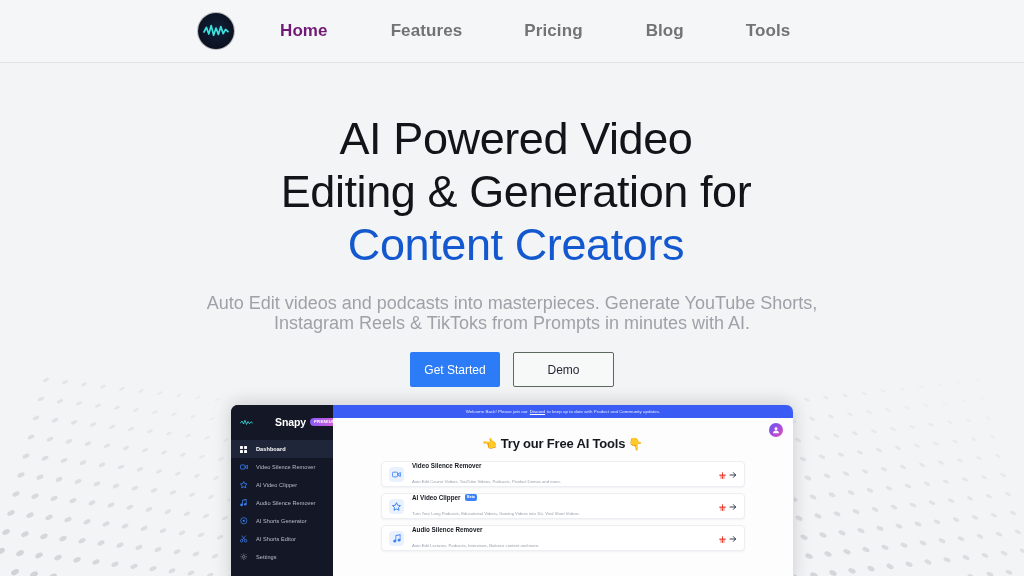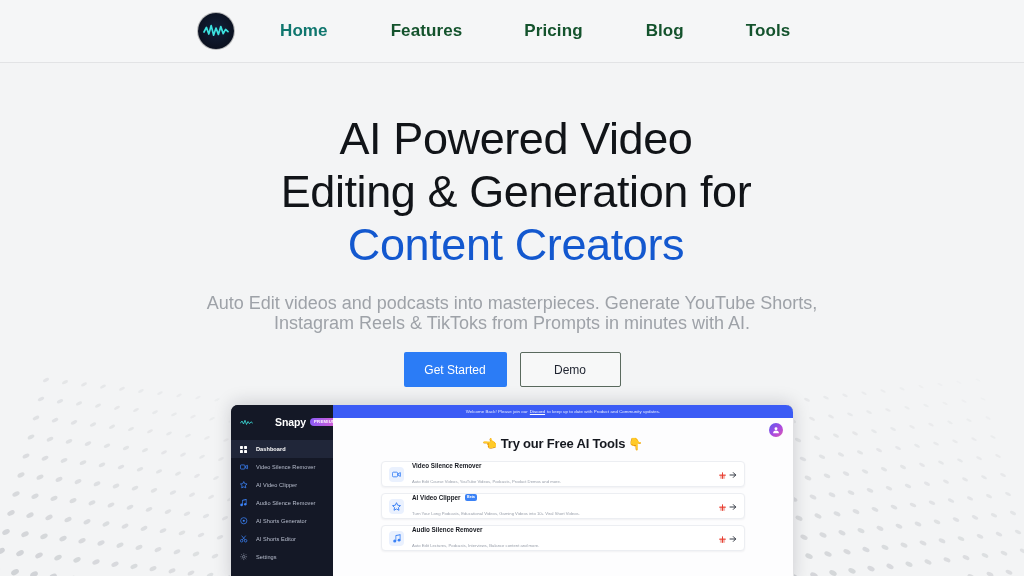--- a/index.html
+++ b/index.html
@@ -24,24 +24,24 @@
   #logo-mark {
     width: 36px; height: 36px; border-radius: 50%;
     background: radial-gradient(circle at 50% 45%, #13213a 0%, #0b1120 70%, #070c16 100%);
     display: flex; align-items: center; justify-content: center;
     flex: 0 0 auto;
     box-shadow: 0 0 0 1px rgba(0,0,0,.25);
   }
   #logo-mark svg { display:block; }
   .nav-links { display: flex; align-items: center; }
   .nav-link {
-    font-size: 17px; font-weight: 700; color: #14532d;
+    font-size: 17px; font-weight: 700; color: #737373;
     letter-spacing: .1px; cursor: pointer; white-space: nowrap;
   }
-  .nav-link.muted { color: #0f766e; }
+  .nav-link.muted { color: #701a75; }
   .nl-home     { margin-left: 46px; }
   .nl-features { margin-left: 63px; }
   .nl-pricing  { margin-left: 62px; }
   .nl-blog     { margin-left: 63px; text-align: center; }
   .nl-tools    { margin-left: 62px; }
 
   
   .dots { position: absolute; bottom: 0; pointer-events: none; z-index: 1; }
   #dots-left  { left: -10px;  width: 240px; height: 200px; }
   #dots-right { right: -10px; width: 240px; height: 200px; }
@@ -52,21 +52,21 @@
     font-size: 45px; font-weight: 400; color: #111418;
     line-height: 53px; letter-spacing: -.4px; padding-left: 8px;
   }
   #headline .accent { color: #1358cf; }
   #subhead {
     margin-top: 22px;
     font-size: 18px; line-height: 20px; color: #9ea2a8; font-weight: 400;
   }
   #cta-row { margin-top: 19px; display: flex; justify-content: center; gap: 13px; }
   #btn-get-started {
-    width: 103px; height: 35px; background: #2b7cf6; color: #ffffff;
+    width: 90px; height: 35px; background: #2b7cf6; color: #ffffff;
     border: none; border-radius: 2px;
     font-size: 12px; font-family: "Liberation Sans", sans-serif;
     cursor: pointer; display:flex; align-items:center; justify-content:center;
   }
   #btn-demo {
     width: 101px; height: 35px; background: #f7f8f8; color: #1f2430;
     border: 1px solid #5a6a5e; border-radius: 2px;
     font-size: 12px; font-family: "Liberation Sans", sans-serif;
     cursor: pointer; display:flex; align-items:center; justify-content:center;
   }

